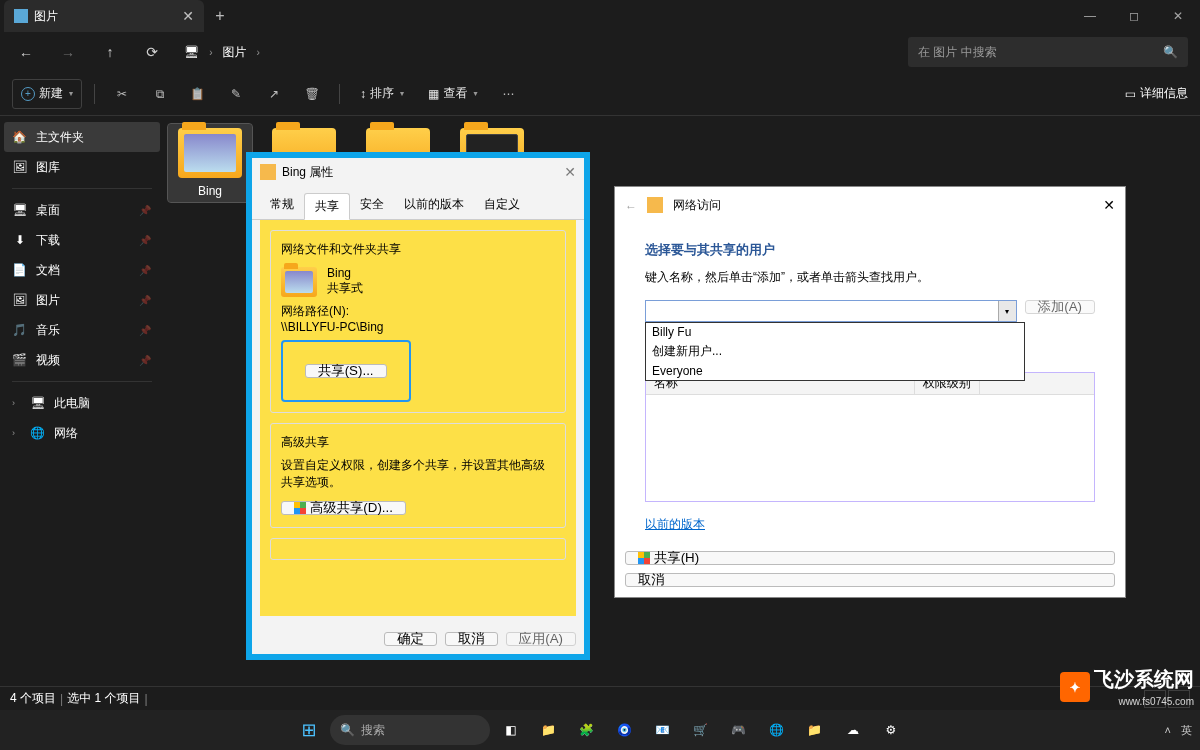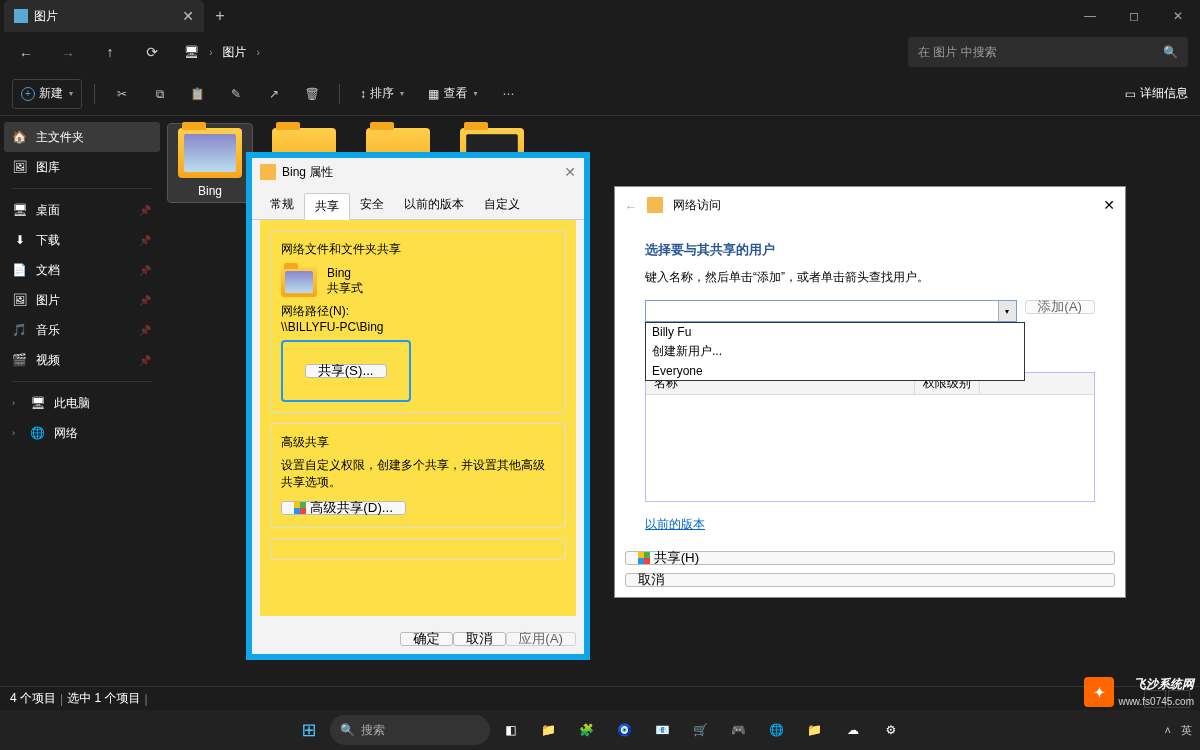--- a/index.html
+++ b/index.html
@@ -68,21 +68,21 @@
 .pbody { flex:1; background:#fde047; margin:0 8px 8px 8px; padding:10px; overflow:auto; }
 .group { border:1px solid #ddd; border-radius:3px; padding:10px; margin-bottom:10px; }
 .grow { display:flex; align-items:center; gap:10px; margin-bottom:6px; }
 .pfic { width:36px; height:30px; background:linear-gradient(#ffcf4a,#f6a71c); border-radius:3px; position:relative; }
 .pfic::before { content:''; position:absolute; top:-4px; left:3px; width:14px; height:6px; background:#f6a71c; border-radius:2px 2px 0 0; }
 .pfic::after { content:''; position:absolute; inset:4px; background:linear-gradient(#88c,#bde); border-radius:2px; }
 .link { color:#0066cc; text-decoration:underline; cursor:pointer; }
 .wbtn { height:14px; padding:0 12px; background:#f8f8f8; border:1px solid #bbb; border-radius:3px; cursor:pointer; display:inline-flex; align-items:center; gap:4px; }
 .wbtn.dis { opacity:.6; }
 .hl { border:2px solid #2196f3; padding:22px; border-radius:4px; display:inline-block; margin-top:6px;}
-.pactions { display:flex; justify-content:flex-end; padding:8px; }
+.pactions { display:flex; justify-content:flex-end; gap:8px; padding:8px; }
 
 
 .sharedlg { position:absolute; left:614px; top:186px; width:512px; height:412px; background:#fff; border:1px solid #888; color:#000; display:flex; flex-direction:column; font-size:12px; }
 .shead { height:40px; display:flex; align-items:center; padding:0 10px; gap:10px; }
 .shead .cls { margin-left:auto; cursor:pointer; font-size:14px; }
 .sbody { flex:1; padding:8px 30px; }
 .sh-title { font-size:13px; color:#2b5797; font-weight:600; margin:10px 0; }
 .comborow { display:flex; gap:8px; margin-top:14px; position:relative; }
 .combo { flex:1; height:22px; border:1px solid #7a9ed8; display:flex; }
 .combo input { flex:1; border:none; outline:none; padding:0 4px; font-size:12px; }
@@ -97,21 +97,21 @@
 .shield { width:12px;height:12px;background:conic-gradient(#4caf50 0 25%,#f44336 0 50%,#2196f3 0 75%,#ffc107 0);}
 
 
 .taskbar { position:absolute; bottom:0; left:0; right:0; height:40px; background:#222; display:flex; align-items:center; justify-content:center; gap:4px; }
 .taskbar .tsk { width:34px; height:34px; display:flex; align-items:center; justify-content:center; border-radius:3px; cursor:pointer; }
 .tsearch { width:160px; height:30px; background:#333; border-radius:15px; display:flex; align-items:center; padding:0 10px; gap:6px; color:#aaa; }
 .tray { position:absolute; right:8px; display:flex; align-items:center; gap:10px; color:#ccc; font-size:11px; }
 
 
 .wm { position:absolute; right:6px; bottom:42px; color:#fff; font-size:13px; text-align:right; }
-.wm b { font-size:12px;font-style:italic; }
+.wm b { font-size:20px; }
 .wm .logo { width:30px;height:30px;background:#f60;border-radius:4px;display:inline-flex;align-items:center;justify-content:center;color:#fff;font-weight:bold;margin-right:4px;}
 </style>
 </head>
 <body>
 
 <div class="titlebar">
   <div class="tab">
     <span class="tab-icon"></span>
     <span>图片</span>
     <span class="tab-close">✕</span>

